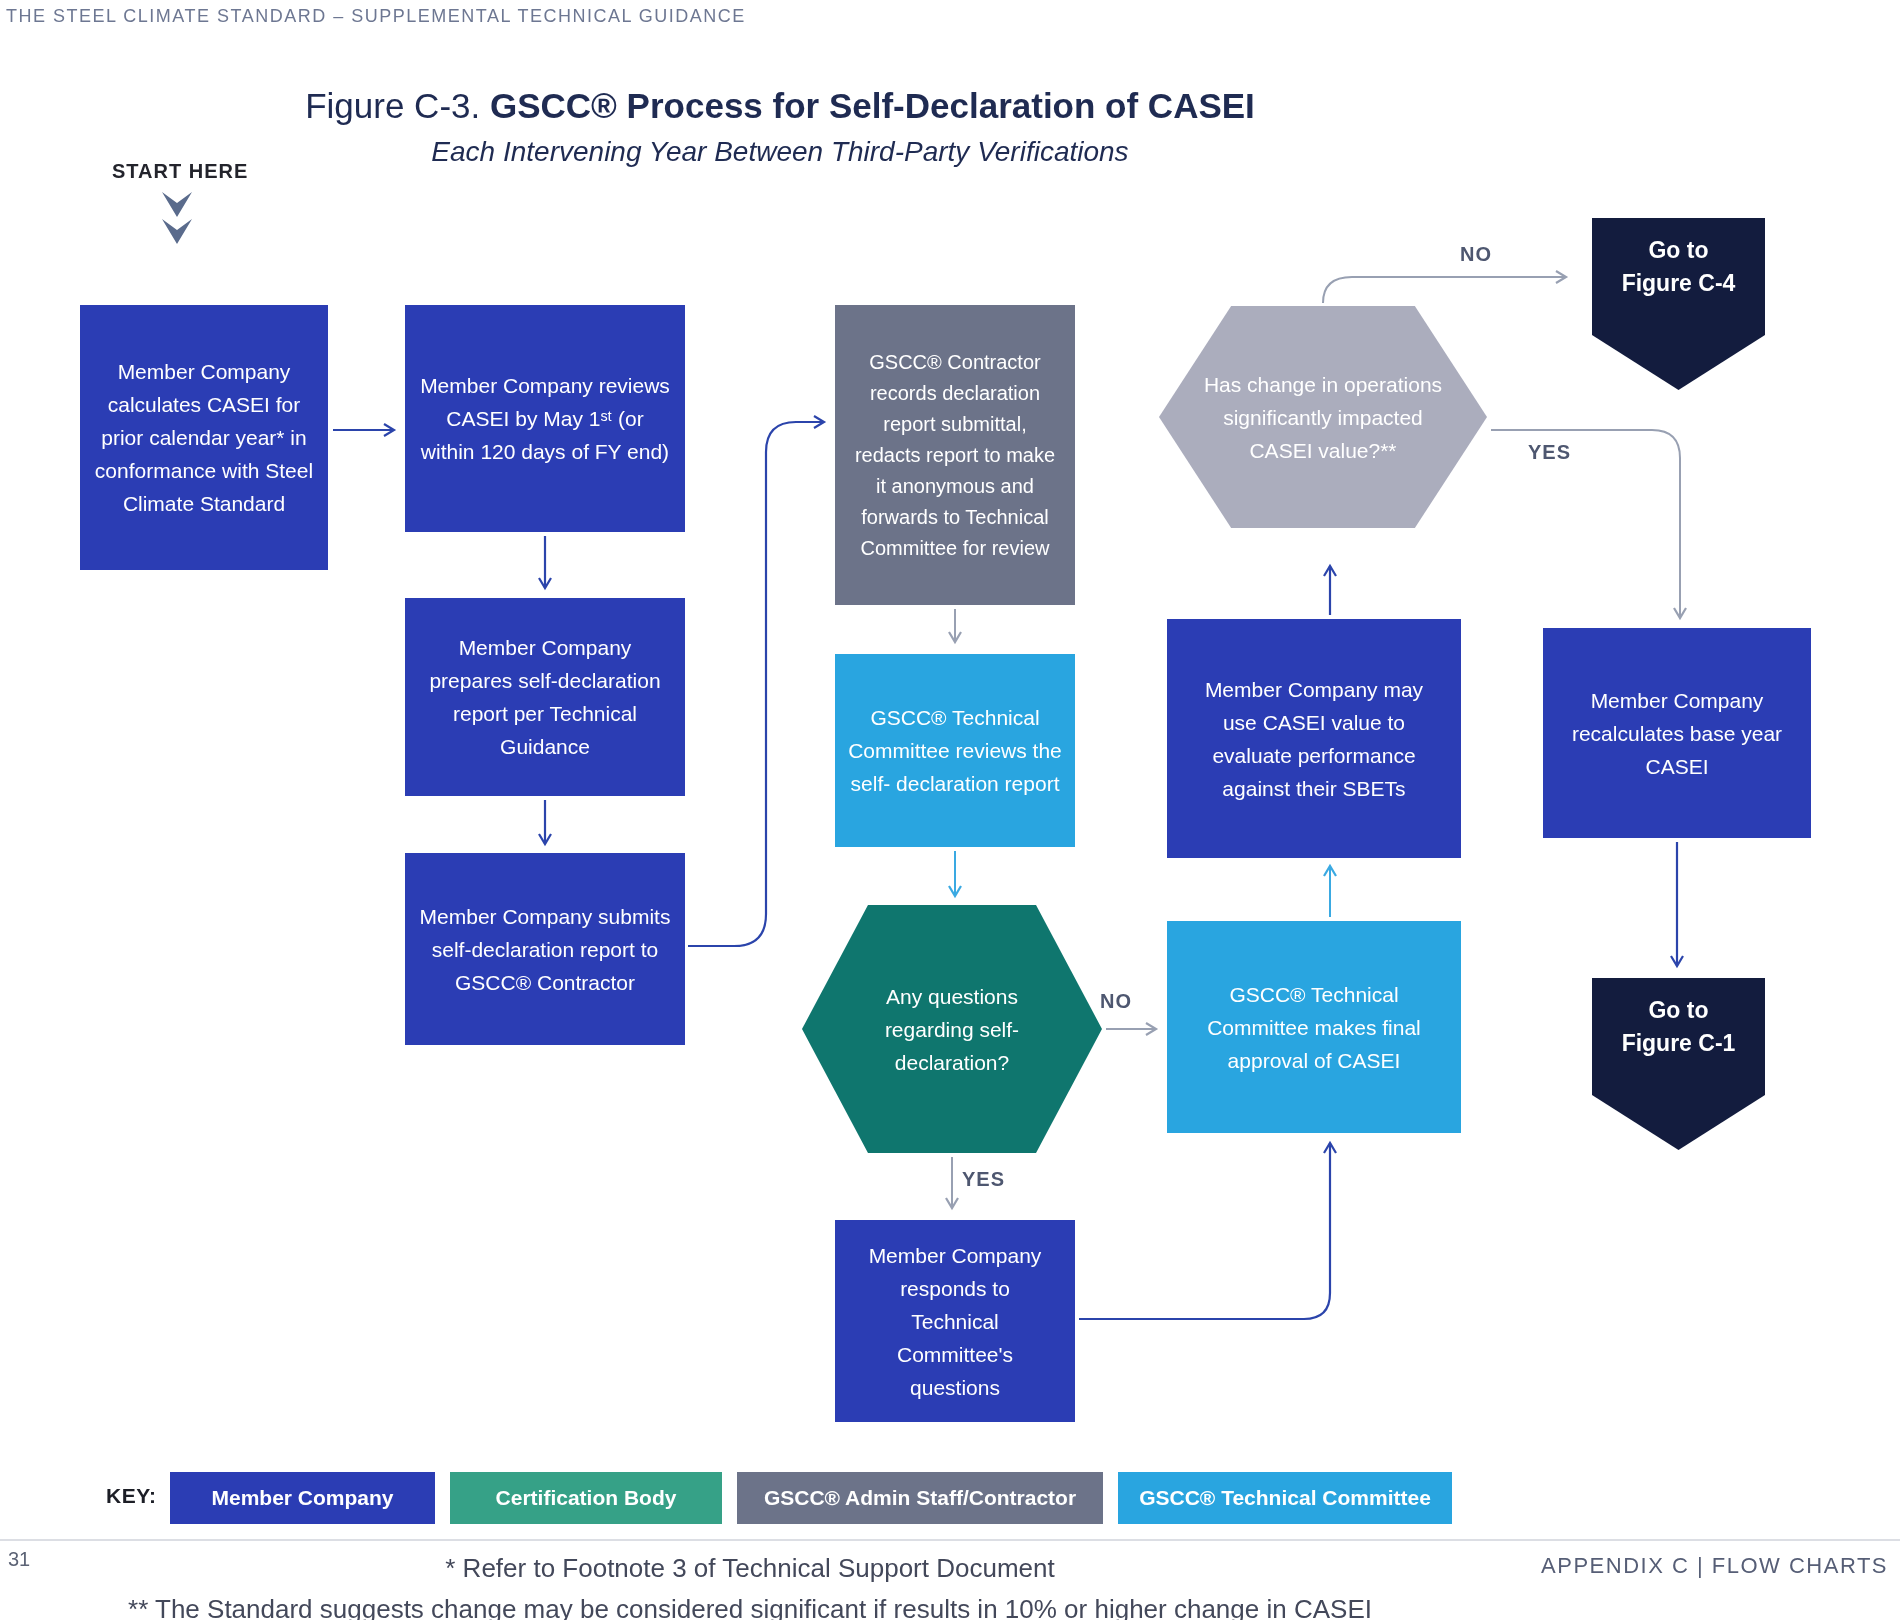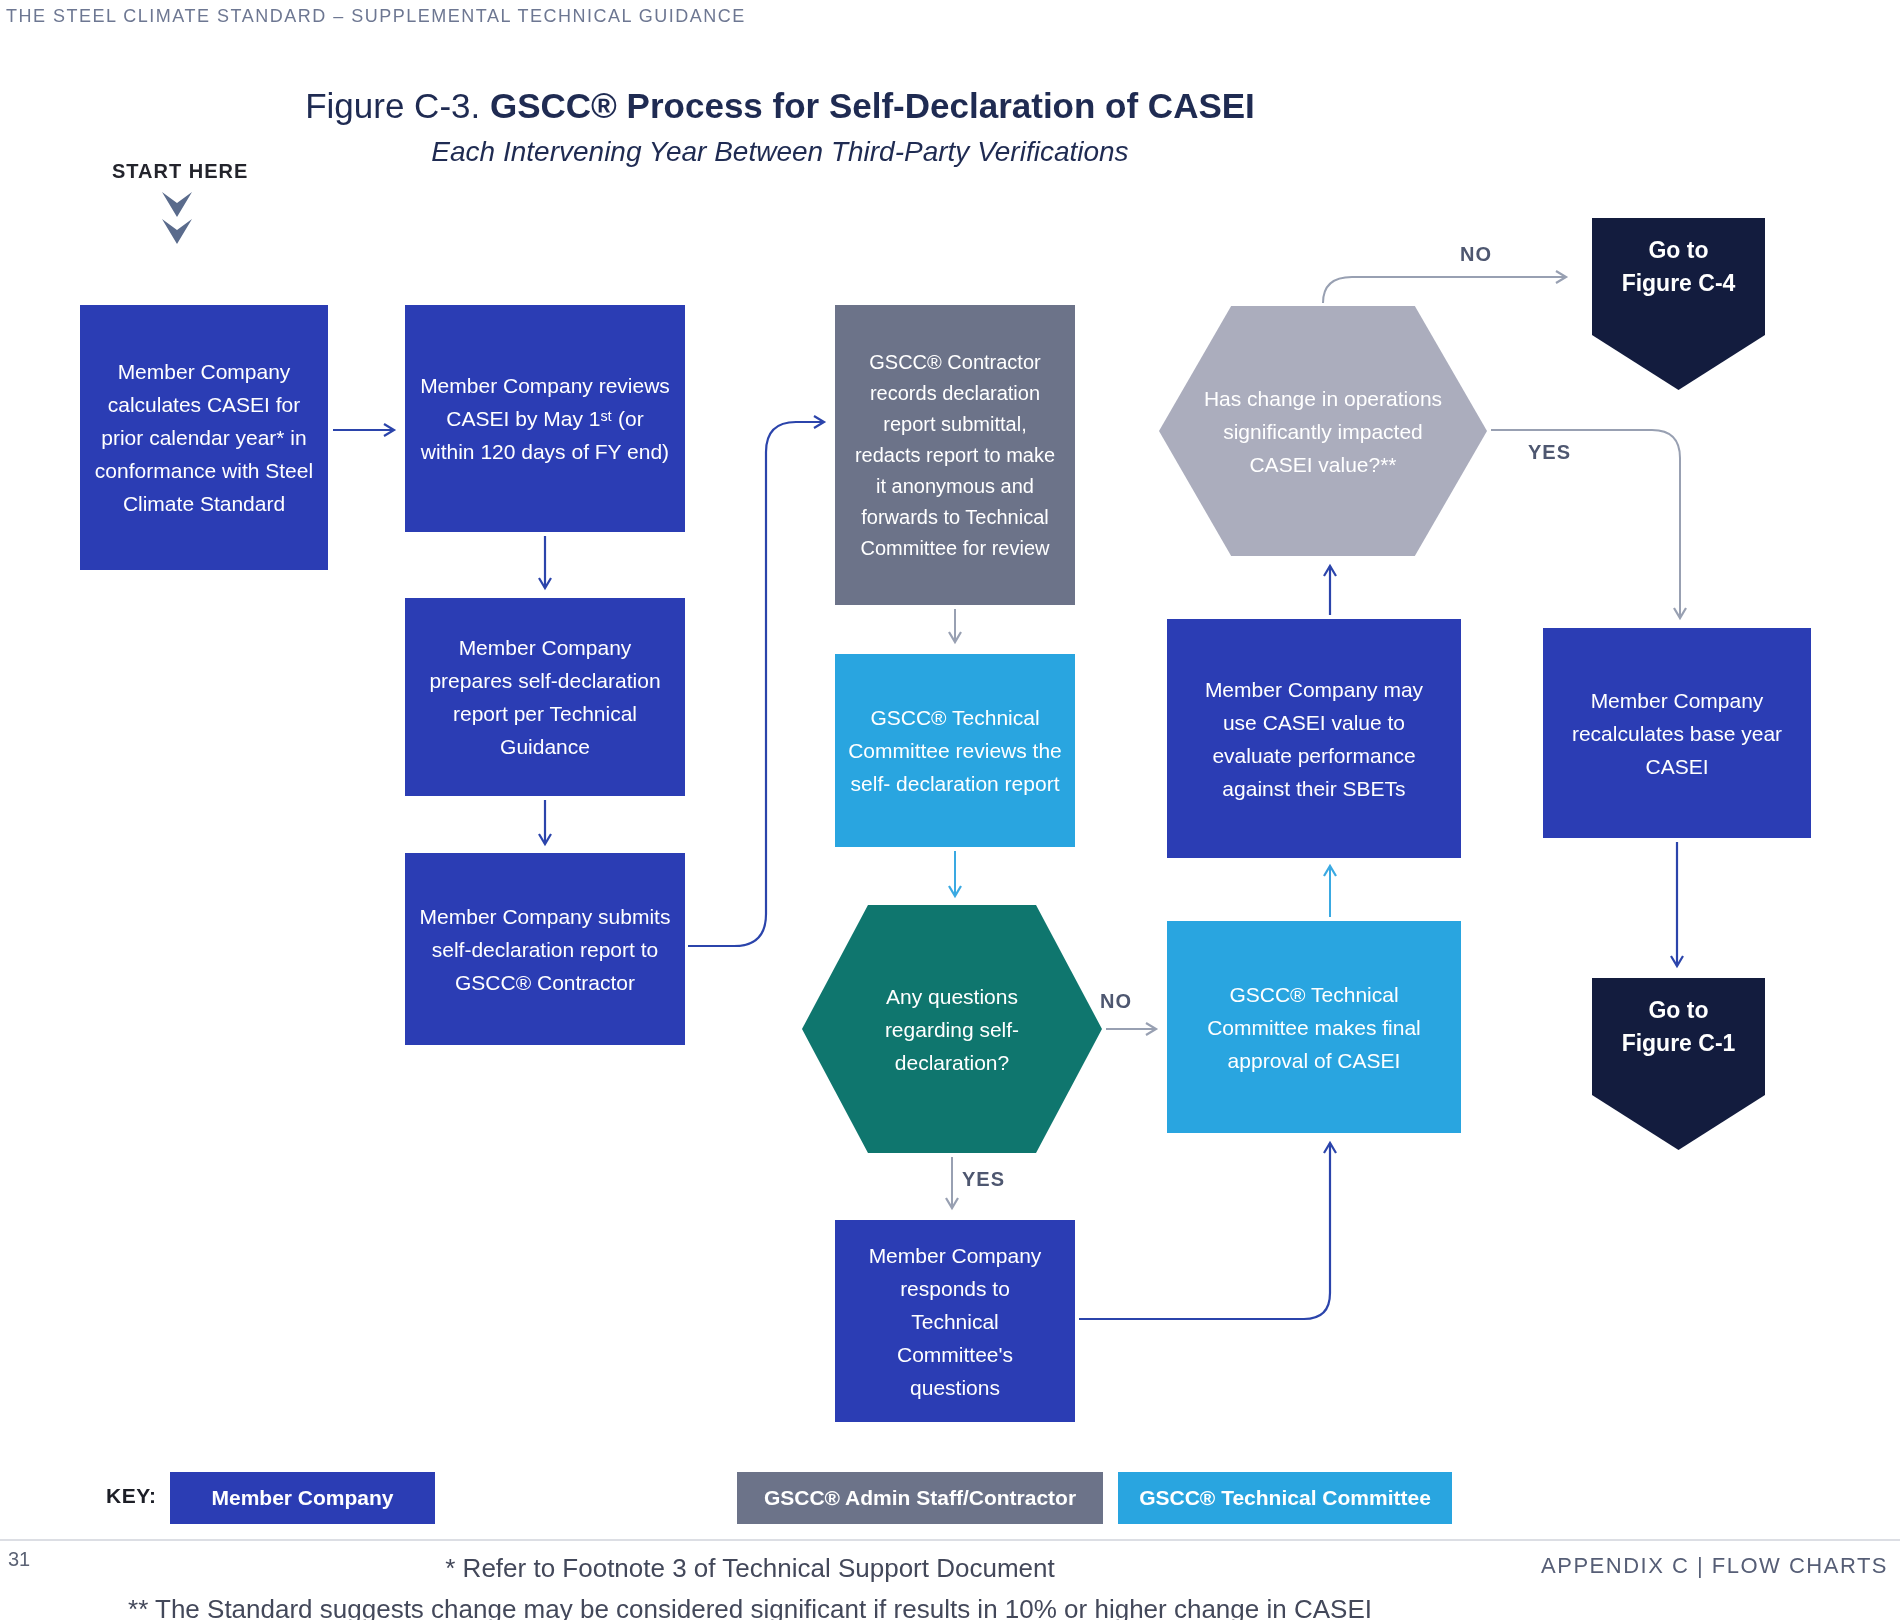--- a/index.html
+++ b/index.html
@@ -32,21 +32,21 @@
   .n-calc{left:80px;top:305px;width:248px;height:265px;}
   .n-review{left:405px;top:305px;width:280px;height:227px;}
   .n-prepare{left:405px;top:598px;width:280px;height:198px;}
   .n-submit{left:405px;top:853px;width:280px;height:192px;}
   .n-contractor{left:835px;top:305px;width:240px;height:300px;font-size:20px;line-height:31px;}
   .n-creviews{left:835px;top:654px;width:240px;height:193px;padding:10px 13px;}
   .n-hexq{left:802px;top:905px;width:300px;height:248px;padding:10px 46px;}
   .n-responds{left:835px;top:1220px;width:240px;height:202px;padding:10px 25px;}
   .n-final{left:1167px;top:921px;width:294px;height:212px;padding:10px 40px;}
   .n-mayuse{left:1167px;top:619px;width:294px;height:239px;padding:10px 36px;}
-  .n-hexc{left:1159px;top:306px;width:328px;height:250px;padding:10px 44px;}
+  .n-hexc{left:1159px;top:306px;width:328px;height:222px;padding:10px 44px;}
   .n-recalc{left:1543px;top:628px;width:268px;height:210px;padding:4px 14px;}
   .n-c4{left:1592px;top:218px;width:173px;height:172px;}
   .n-c1{left:1592px;top:978px;width:173px;height:172px;}
 
   .elabel{position:absolute;font-size:20px;font-weight:700;color:#4e5770;letter-spacing:1px;}
   .l-no-q{left:1100px;top:990px;}
   .l-yes-q{left:962px;top:1168px;}
   .l-no-c{left:1460px;top:243px;}
   .l-yes-c{left:1528px;top:441px;}
 
@@ -143,20 +143,21 @@
   <div class="node banner n-c1">Go to Figure C-1</div>
 
   <div class="elabel l-no-q">NO</div>
   <div class="elabel l-yes-q">YES</div>
   <div class="elabel l-no-c">NO</div>
   <div class="elabel l-yes-c">YES</div>
 
   <div class="key-row">
     <div class="key-label">KEY:</div>
     <div class="chip chip-0" style="background-color: rgb(43, 61, 180);">Member Company</div>
+    <div class="chip chip-1" style="background-color: rgb(54, 161, 135);">Certification Body</div>
     <div class="chip chip-2" style="background-color: rgb(108, 115, 137);">GSCC® Admin Staff/Contractor</div>
     <div class="chip chip-3" style="background-color: rgb(41, 165, 224);">GSCC® Technical Committee</div>
   </div>
 
   <div class="divider"></div>
   <div class="page-num">31</div>
   <div class="footnotes">
     <div class="fn">* Refer to Footnote 3 of Technical Support Document</div>
     <div class="fn">** The Standard suggests change may be considered significant if results in 10% or higher change in CASEI</div>
   </div>

